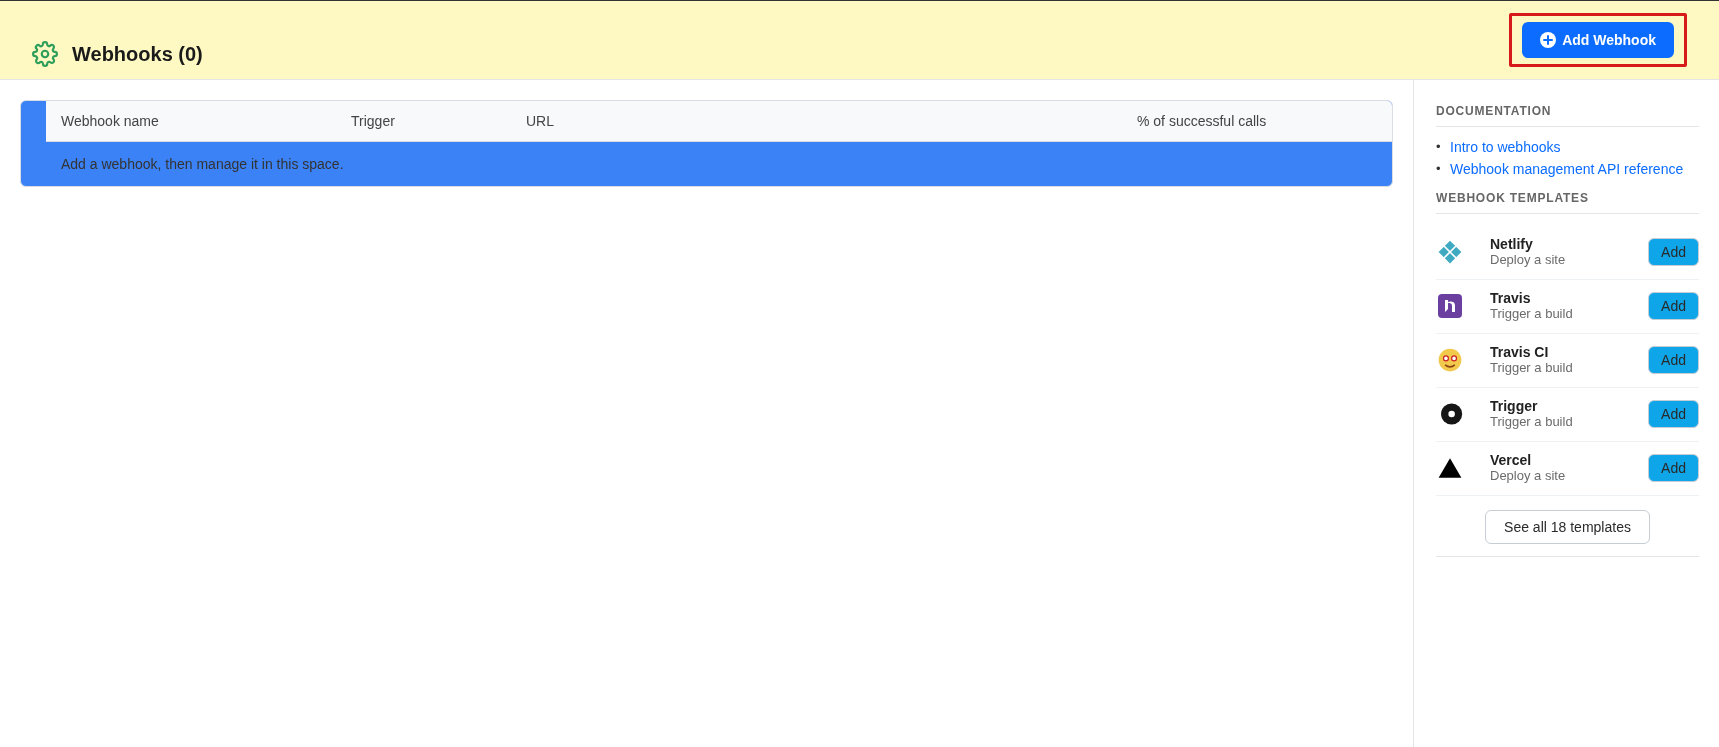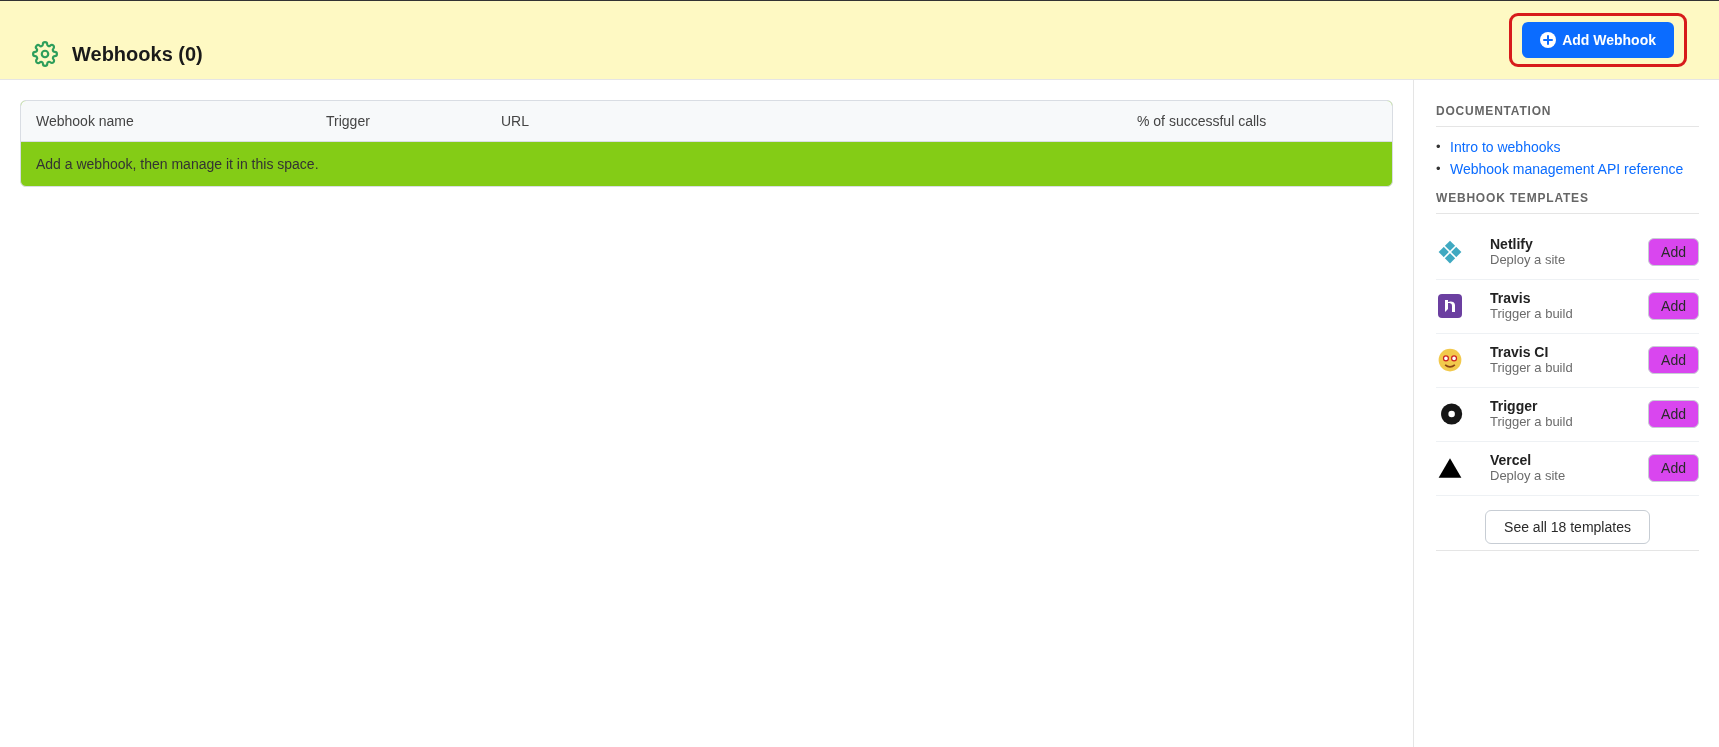--- a/index.html
+++ b/index.html
@@ -56,36 +56,37 @@
       gap: 6px;
     }
     .btn-primary .plus-circle {
       display: inline-flex;
       align-items: center;
       justify-content: center;
     }
     .highlight-box {
       border: 3px solid #d71b1b;
       padding: 6px 10px;
-      border-radius: 9px;
+      border-radius: 2px;
     }
     .body-row {
       display: flex;
       flex: 1;
     }
     .main-panel {
       flex: 1;
       padding: 20px;
       border-right: 1px solid #e5e5e5;
     }
     .table {
       border: 1px solid #d9dde3;
       border-radius: 6px;
       overflow: hidden;
-      background: #84cc16;
+      background: #3b82f6;
+      padding-left: 25px;
     }
     .table-header {
       display: flex;
       background: #f7f9fa;
       border-bottom: 1px solid #d9dde3;
       padding: 12px 15px;
       font-size: 14px;
       color: #444;
     }
     .th-name { flex: 0 0 290px; }
@@ -151,33 +152,33 @@
     .tpl-name {
       font-size: 14px;
       font-weight: 600;
       color: #222;
     }
     .tpl-desc {
       font-size: 13px;
       color: #6b6b6b;
     }
     .btn-add {
-      background: #d946ef;
+      background: #0ea5e9;
       border: 1px solid #c7cdd4;
       border-radius: 6px;
       padding: 5px 12px;
       font-size: 14px;
       color: #2a2a2a;
       cursor: pointer;
     }
     .see-all-wrap {
       display: flex;
       justify-content: center;
       padding-top: 14px;
-      padding-bottom: 6px;
+      padding-bottom: 12px;
       border-bottom: 1px solid #e5e5e5;
     }
     .btn-secondary {
       background: #fff;
       border: 1px solid #c7cdd4;
       border-radius: 6px;
       padding: 8px 18px;
       font-size: 14px;
       color: #2a2a2a;
       cursor: pointer;

